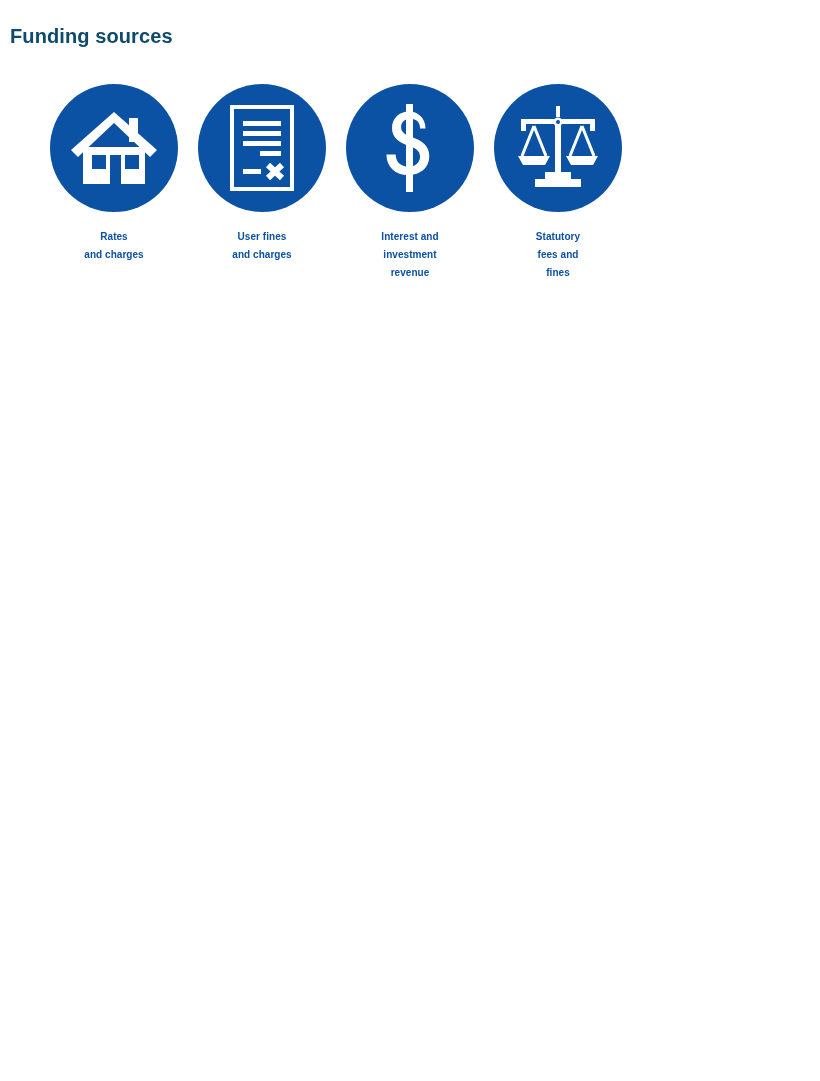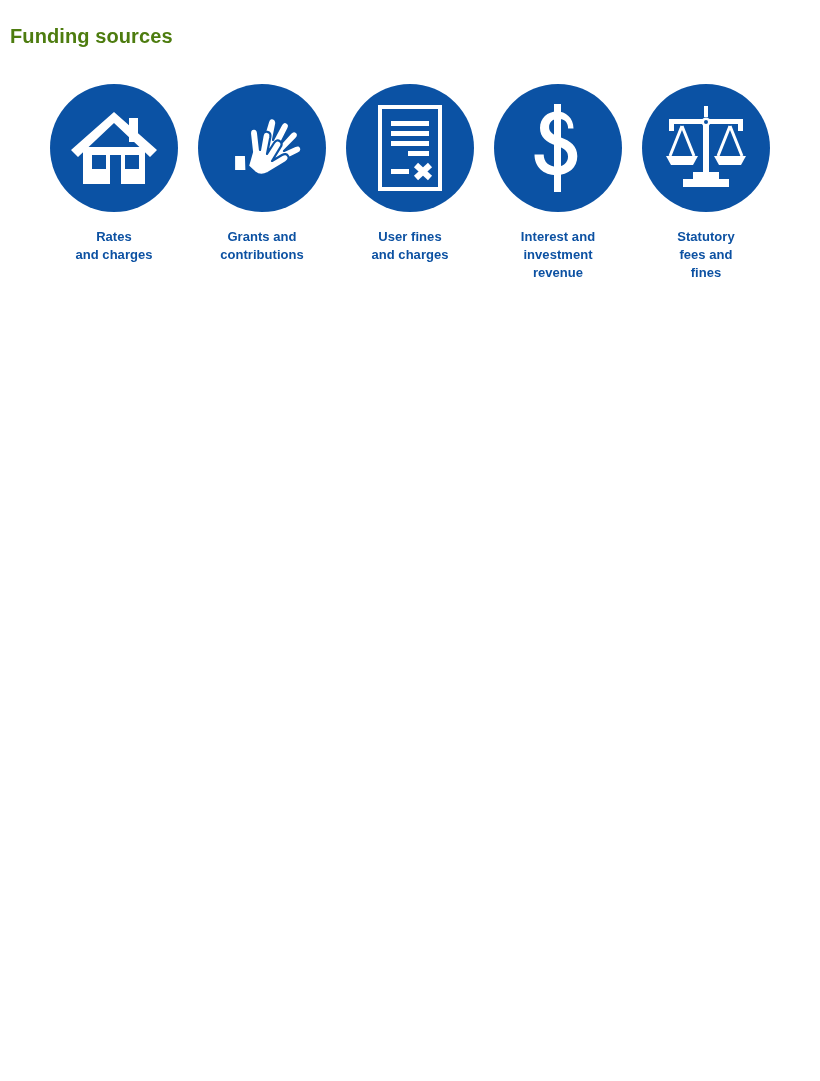--- a/index.html
+++ b/index.html
@@ -15,21 +15,21 @@
     -webkit-font-smoothing: antialiased;
   }
 
   
   .page-title {
     position: absolute;
     left: 10px;
     top: 24px;
     font-size: 20px;
     font-weight: bold;
-    color: #4d7c0f;
+    color: #0c4a6e;
     letter-spacing: 0.1px;
     line-height: 24px;
     white-space: nowrap;
   }
 
   
   .sources-row {
     position: absolute;
     left: 40px;
     top: 84px;
@@ -53,21 +53,21 @@
     display: flex;
     align-items: center;
     justify-content: center;
     flex: none;
   }
   .icon-circle svg {
     display: block;
   }
   .source-label {
     margin-top: 16px;
-    font-size: 13px;
+    font-size: 10px;
     font-weight: bold;
     color: #0c51a2;
     text-align: center;
     line-height: 18px;
     letter-spacing: 0.05px;
     white-space: pre-line;
   }
 </style>
 </head>
 <body>
@@ -94,46 +94,20 @@
           <rect x="54" y="45" width="14" height="14"></rect>
 
           <rect x="39" y="45" width="11" height="29"></rect>
         </g>
       </svg>
     </div>
     <div class="source-label">Rates
 and charges</div>
   </div>
 
-  <div class="source-item">
-    <div class="icon-circle">
-      <svg width="80" height="80" viewBox="0 0 80 80" aria-hidden="true">
-        <g fill="#ffffff" stroke="#0b52a4" stroke-width="2.2" stroke-linejoin="round" stroke-linecap="round">
-
-          <path d="M40 34
-                   L46 14 q1.5 -5 5.5 -3.6 q3.6 1.3 2.6 6.1 L51 32
-                   L59 17 q2.5 -4.5 6.2 -2.3 q3.3 2 0.9 6.3 L58.5 36
-                   L68.5 25 q3.4 -3.6 6.4 -0.6 q2.7 2.8 -0.8 6.3 L62 43
-                   L73 38 q4.4 -1.9 6 1.9 q1.5 3.6 -2.9 5.6
-                   L55 56 q-8 3.2 -13 -2 L36 46 Z"></path>
-
-          <path d="M30 44
-                   L28 26 q-0.4 -5 3.8 -5.3 q3.8 -0.3 4.3 4.6 L38 42
-                   L40.5 28 q0.8 -4.8 4.9 -4.2 q3.7 0.6 2.9 5.4 L45 46
-                   L52 35 q2.7 -4.2 6.1 -1.6 q3 2.3 0.1 6.3 L50 53
-                   L60 47 q4.2 -2.4 6.2 1.2 q1.8 3.4 -2.4 5.9
-                   L46 65 q-7.6 4 -13.2 -0.6 L26 58 Z"></path>
-
-          <path d="M24 47 L12 47 L12 63 L24.5 63 Z"></path>
-        </g>
-      </svg>
-    </div>
-    <div class="source-label">Grants and
-contributions</div>
-  </div>
 
   <div class="source-item">
     <div class="icon-circle">
       <svg width="64" height="86" viewBox="0 0 64 86" aria-hidden="true">
 
         <rect x="1.5" y="1.5" width="61" height="83" fill="none" stroke="#ffffff" stroke-width="5"></rect>
         <g fill="#ffffff">
 
           <rect x="13" y="16" width="38" height="5"></rect>
           <rect x="13" y="26" width="38" height="5"></rect>

